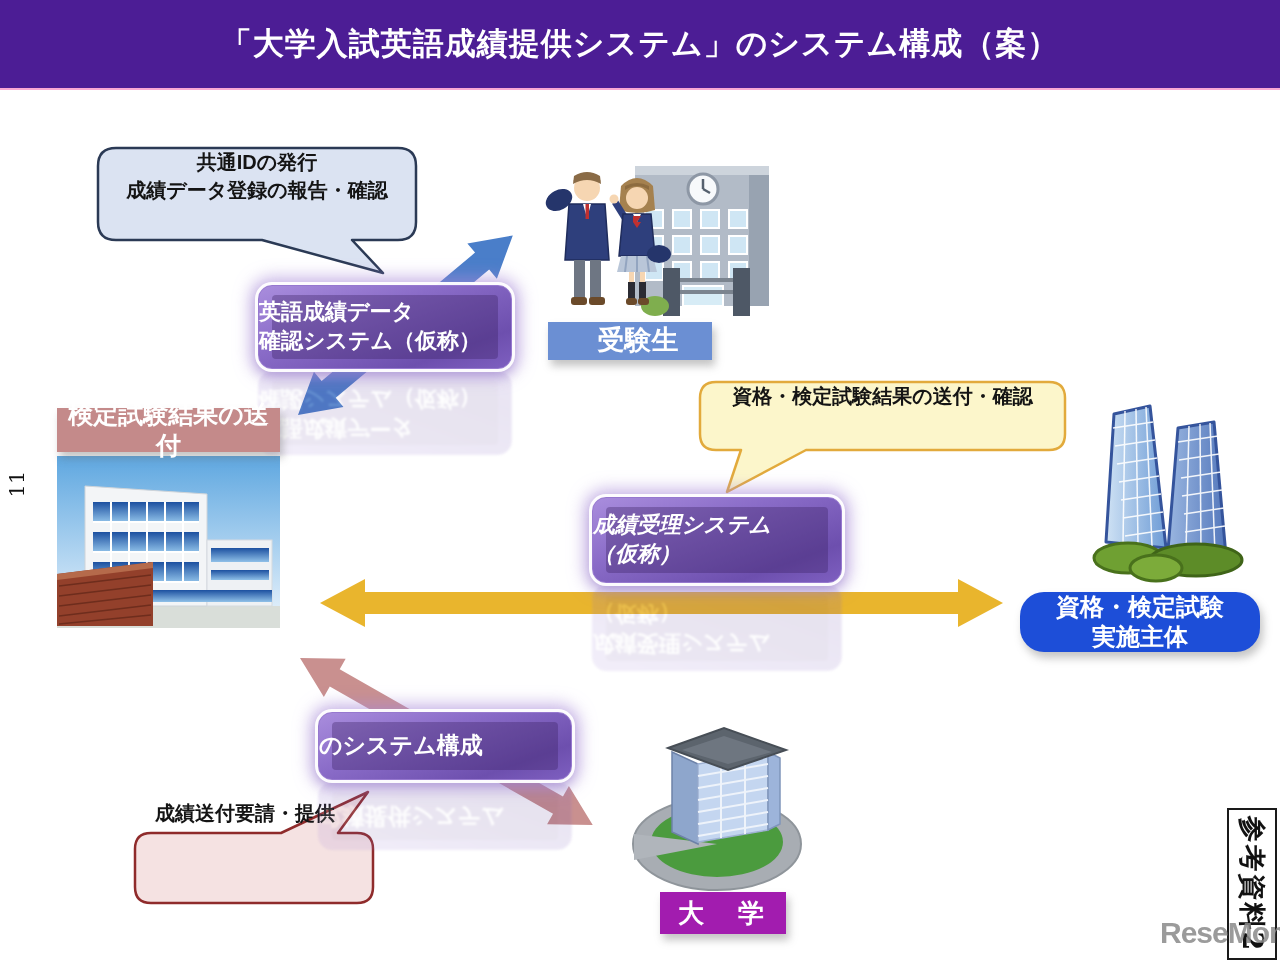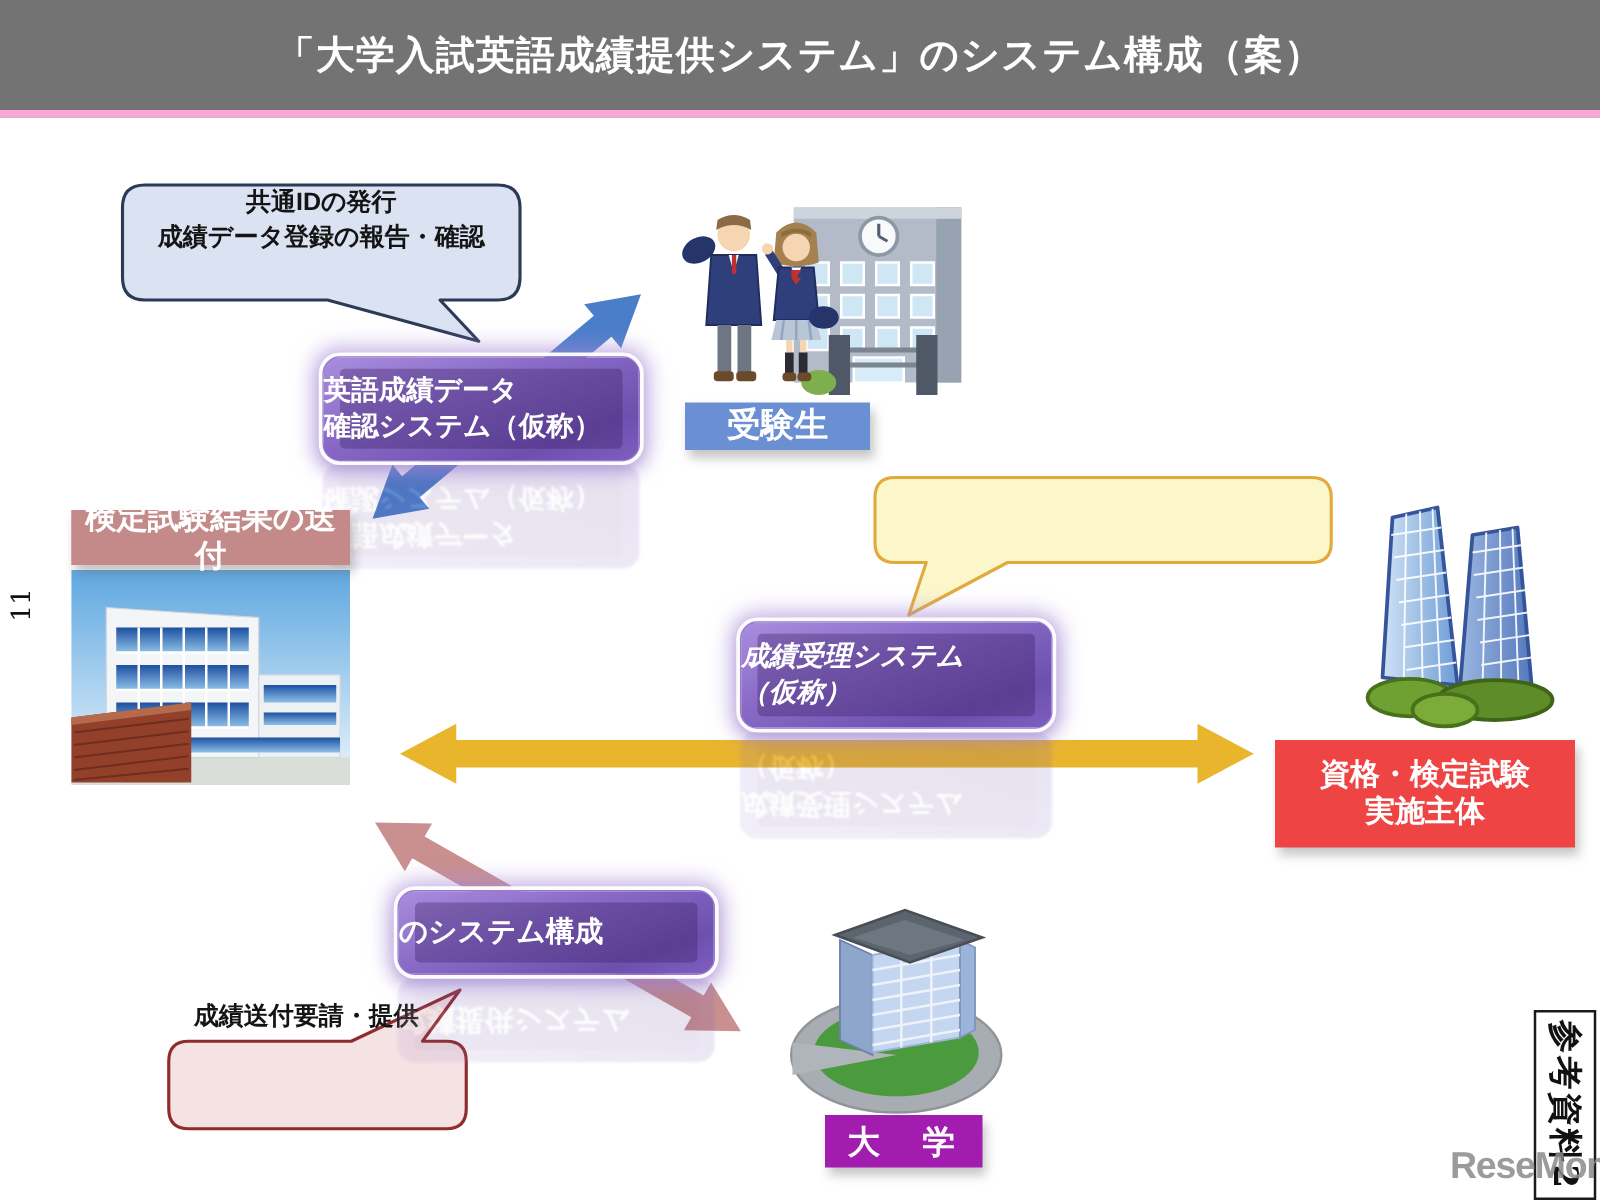--- a/index.html
+++ b/index.html
@@ -1,21 +1,21 @@
 <!DOCTYPE html>
 <html><head>
 <meta charset="utf-8">
 <style>
   html,body{margin:0;padding:0;background:#fff;}
   #stage{position:relative;width:1280px;height:960px;background:#ffffff;overflow:hidden;
          font-family:"Liberation Sans","DejaVu Sans",sans-serif;}
 
   
-  #header{position:absolute;left:0;top:0;width:1280px;height:88px;background:#737373;
-          border-bottom:6px solid #f9a8d4;}
+  #header{position:absolute;left:0;top:0;width:1280px;height:88px;background:#4c1d95;
+          border-bottom:2px solid #f9a8d4;}
   #title{position:absolute;left:0;top:0;width:100%;height:88px;line-height:88px;text-align:center;
          color:#ffffff;font-size:31px;font-weight:bold;letter-spacing:1px;}
 
   
   #overlay{position:absolute;left:0;top:0;width:1280px;height:960px;z-index:1;}
 
   
   .callout-text{position:absolute;z-index:2;display:flex;flex-direction:column;justify-content:flex-start;
                 align-items:center;text-align:center;color:#141414;font-weight:bold;font-size:20px;line-height:1.4;}
   #c1text{left:98px;top:148px;width:318px;height:92px;}
@@ -35,23 +35,23 @@
   #sys3{left:318px;top:712px;width:252px;height:66px;font-size:23px;}
   .reflection{transform:scaleY(-1);opacity:.14;filter:blur(1px);box-shadow:none;z-index:2;}
   #sys1r{left:258px;top:371px;width:252px;height:82px;}
   #sys2r{left:592px;top:585px;width:248px;height:84px;}
   #sys3r{left:318px;top:782px;width:252px;height:66px;font-size:23px;}
 
   
   .entity-label{position:absolute;z-index:3;display:flex;flex-direction:column;justify-content:center;
                 align-items:center;text-align:center;color:#fff;font-weight:bold;
                 box-shadow:3px 6px 8px rgba(110,110,110,.4);line-height:1.25;}
-  #lab-jukensei{left:548px;top:322px;width:148px;height:38px;background:#6b8fd3;font-size:27px;}
+  #lab-jukensei{left:548px;top:322px;width:148px;height:38px;background:#6b8fd3;font-size:27px;padding-left:16px;}
   #lab-center{left:57px;top:408px;width:223px;height:44px;background:#c48a8a;font-size:25px;}
-  #lab-shikaku{left:1020px;top:592px;width:240px;height:86px;background:#ef4444;font-size:24px;}
+  #lab-shikaku{left:1020px;top:592px;width:240px;height:60px;background:#1d4ed8;font-size:24px;border-radius:24px;}
   #lab-daigaku{left:660px;top:892px;width:126px;height:42px;background:#a21caf;font-size:26px;letter-spacing:4px;}
 
   
   .illus{position:absolute;z-index:2;}
   #illus-school{left:543px;top:156px;}
   #illus-center{left:57px;top:456px;}
   #illus-towers{left:1092px;top:398px;}
   #illus-univ{left:628px;top:712px;}
 
   
@@ -93,20 +93,23 @@
     <path stroke-width="2.5" stroke-linejoin="round" d="M116,148 H398 Q416,148 416,166 V222 Q416,240 398,240 H352 L383,273 L262,240 H116 Q98,240 98,222 V166 Q98,148 116,148 Z" fill="#dbe3f2" stroke="#2b3a55"></path>
 
     <path stroke-width="2.5" stroke-linejoin="round" d="M716,382 H1049 Q1065,382 1065,398 V434 Q1065,450 1049,450 H806 L727,492 L741,450 H716 Q700,450 700,434 V398 Q700,382 716,382 Z" fill="#fcf6cb" stroke="#e2aa3c"></path>
 
     <path stroke-width="2.5" stroke-linejoin="round" d="M151,833 H281 L368,792 L338,833 H357 Q373,833 373,849 V887 Q373,903 357,903 H151 Q135,903 135,887 V849 Q135,833 151,833 Z" fill="#f5e2e2" stroke="#8f2b2b"></path>
   </svg>
 
   <div id="c1text" class="callout-text">
     <span>共通IDの発行</span>
     <span>成績データ登録の報告・確認</span>
+  </div>
+  <div id="c2text" class="callout-text">
+    <span>資格・検定試験結果の送付・確認</span>
   </div>
   <div id="c3text" class="callout-text">
     <span>成績送付要請・提供</span>
   </div>
 
   <div id="sys1" class="sysbox">
     <span>英語成績データ</span>
     <span>確認システム（仮称）</span>
   </div>
   <div id="sys1r" class="sysbox reflection">

